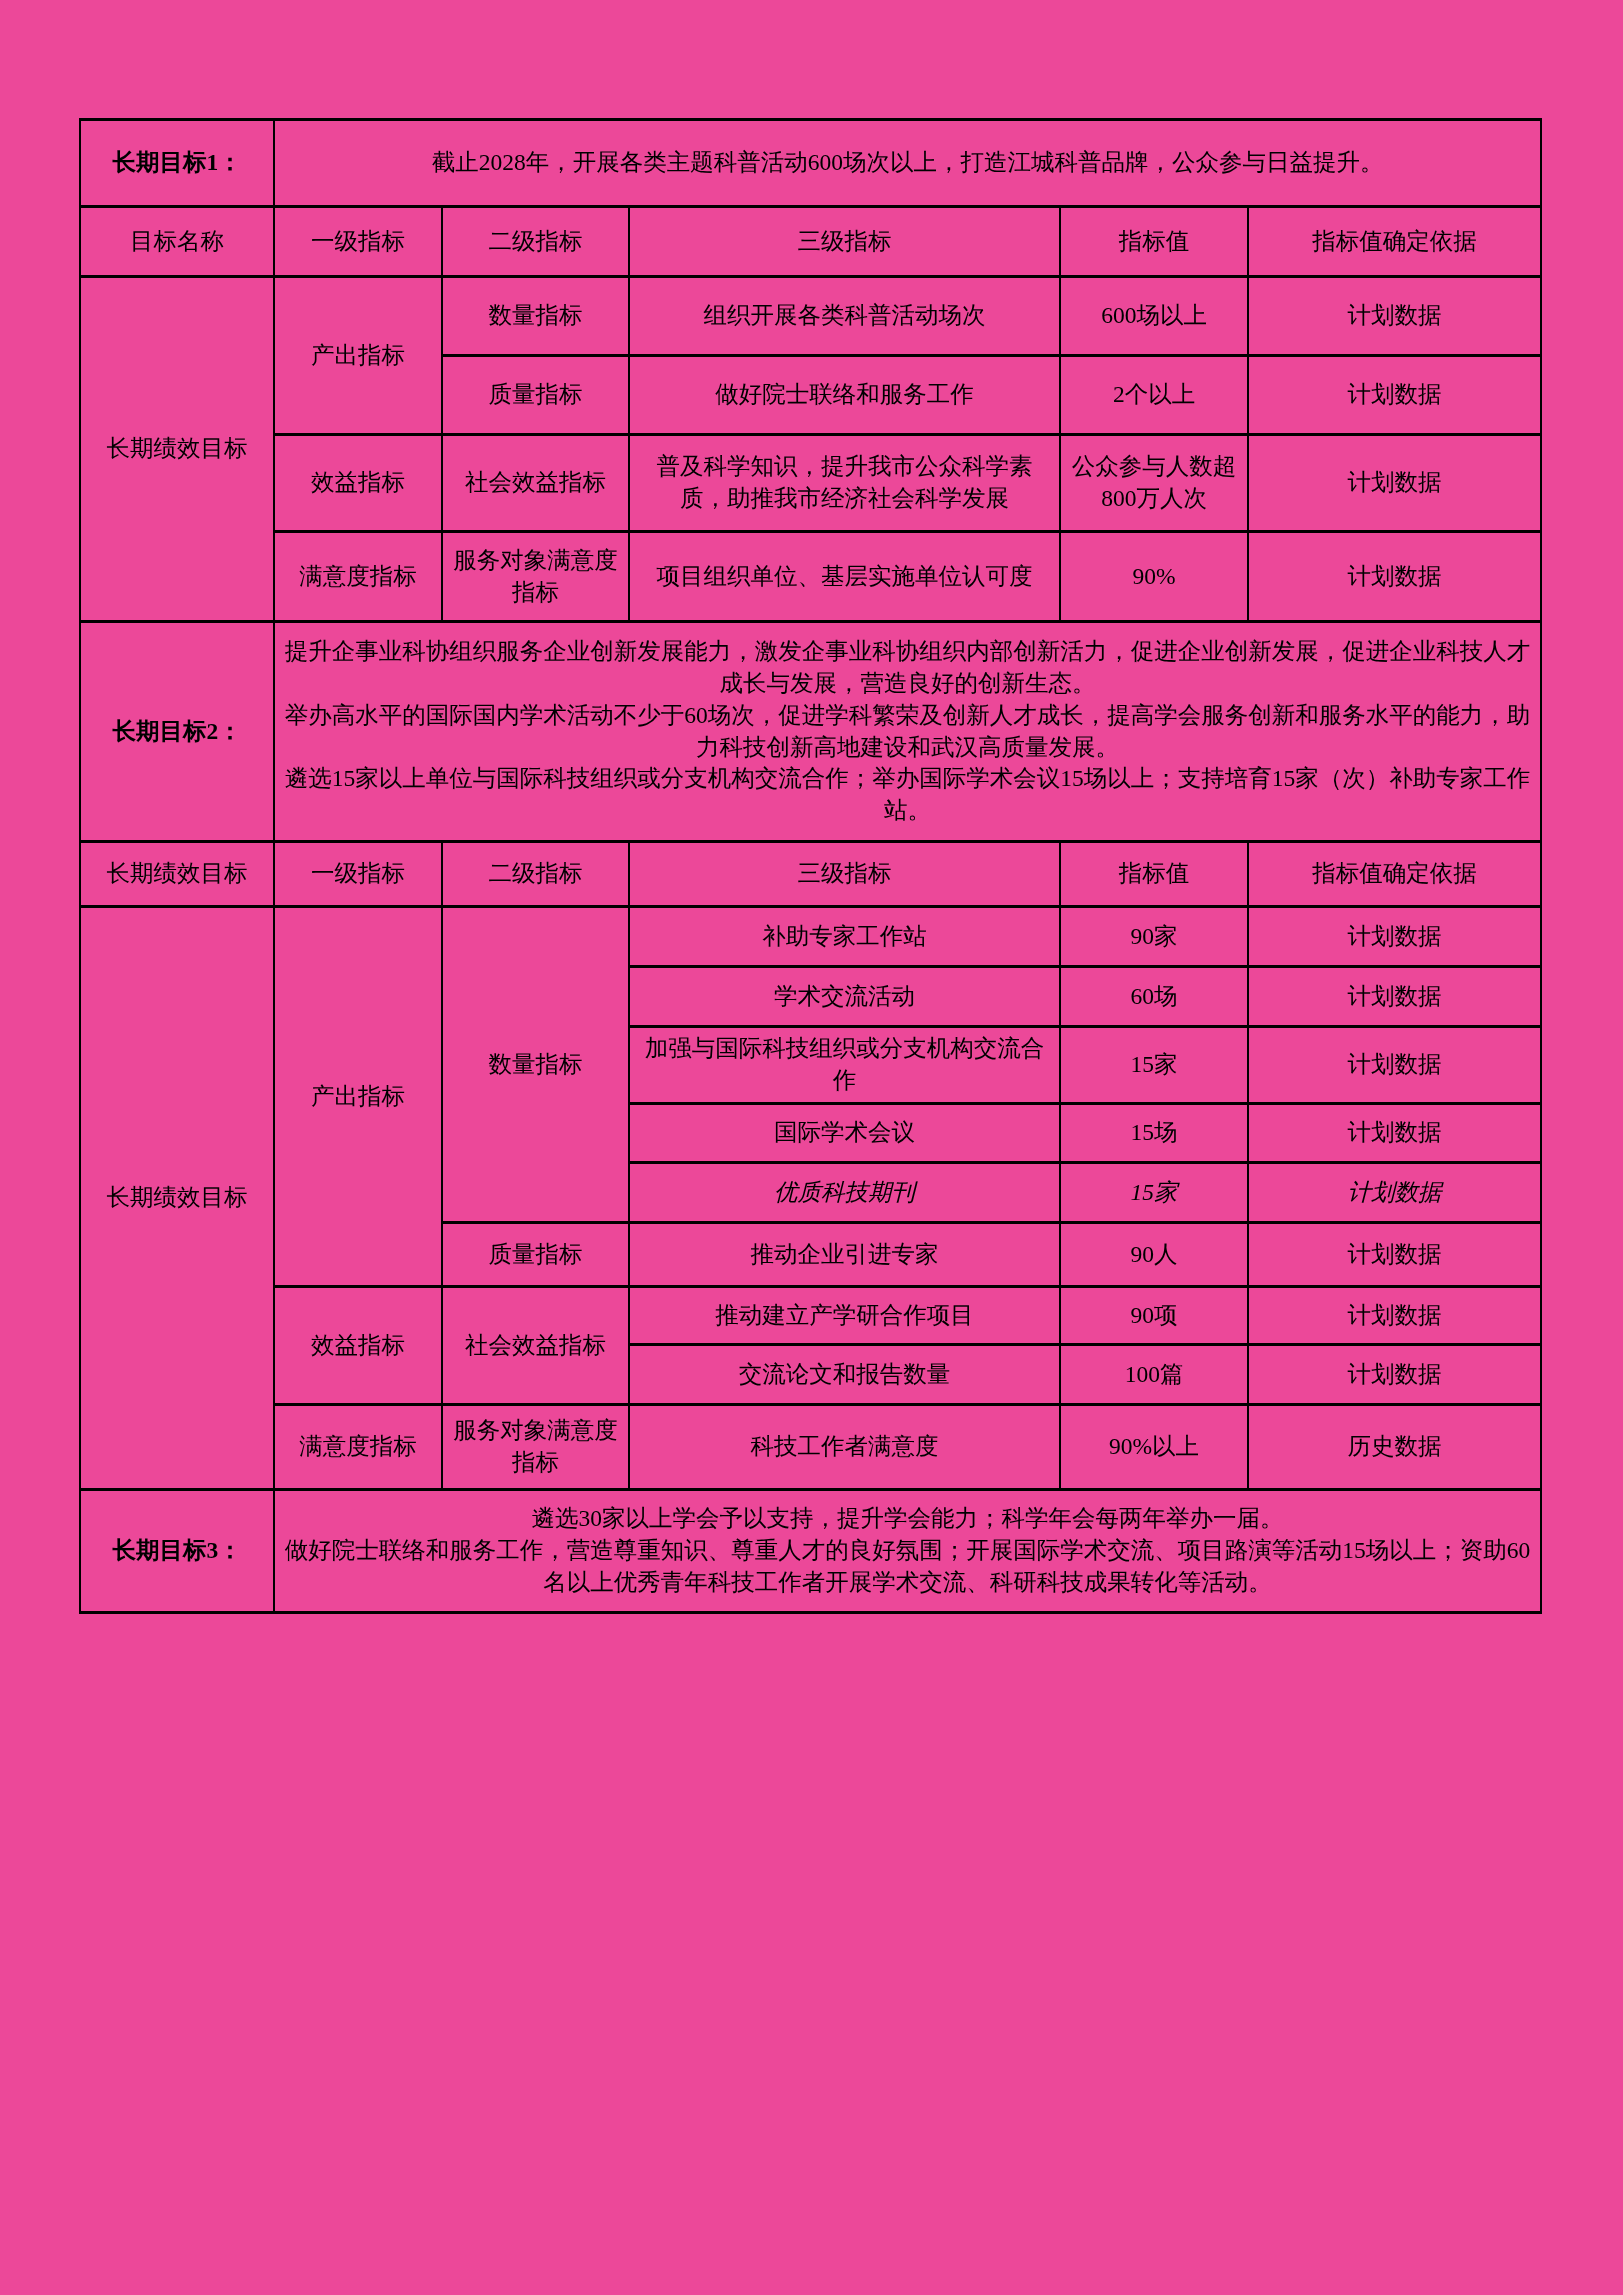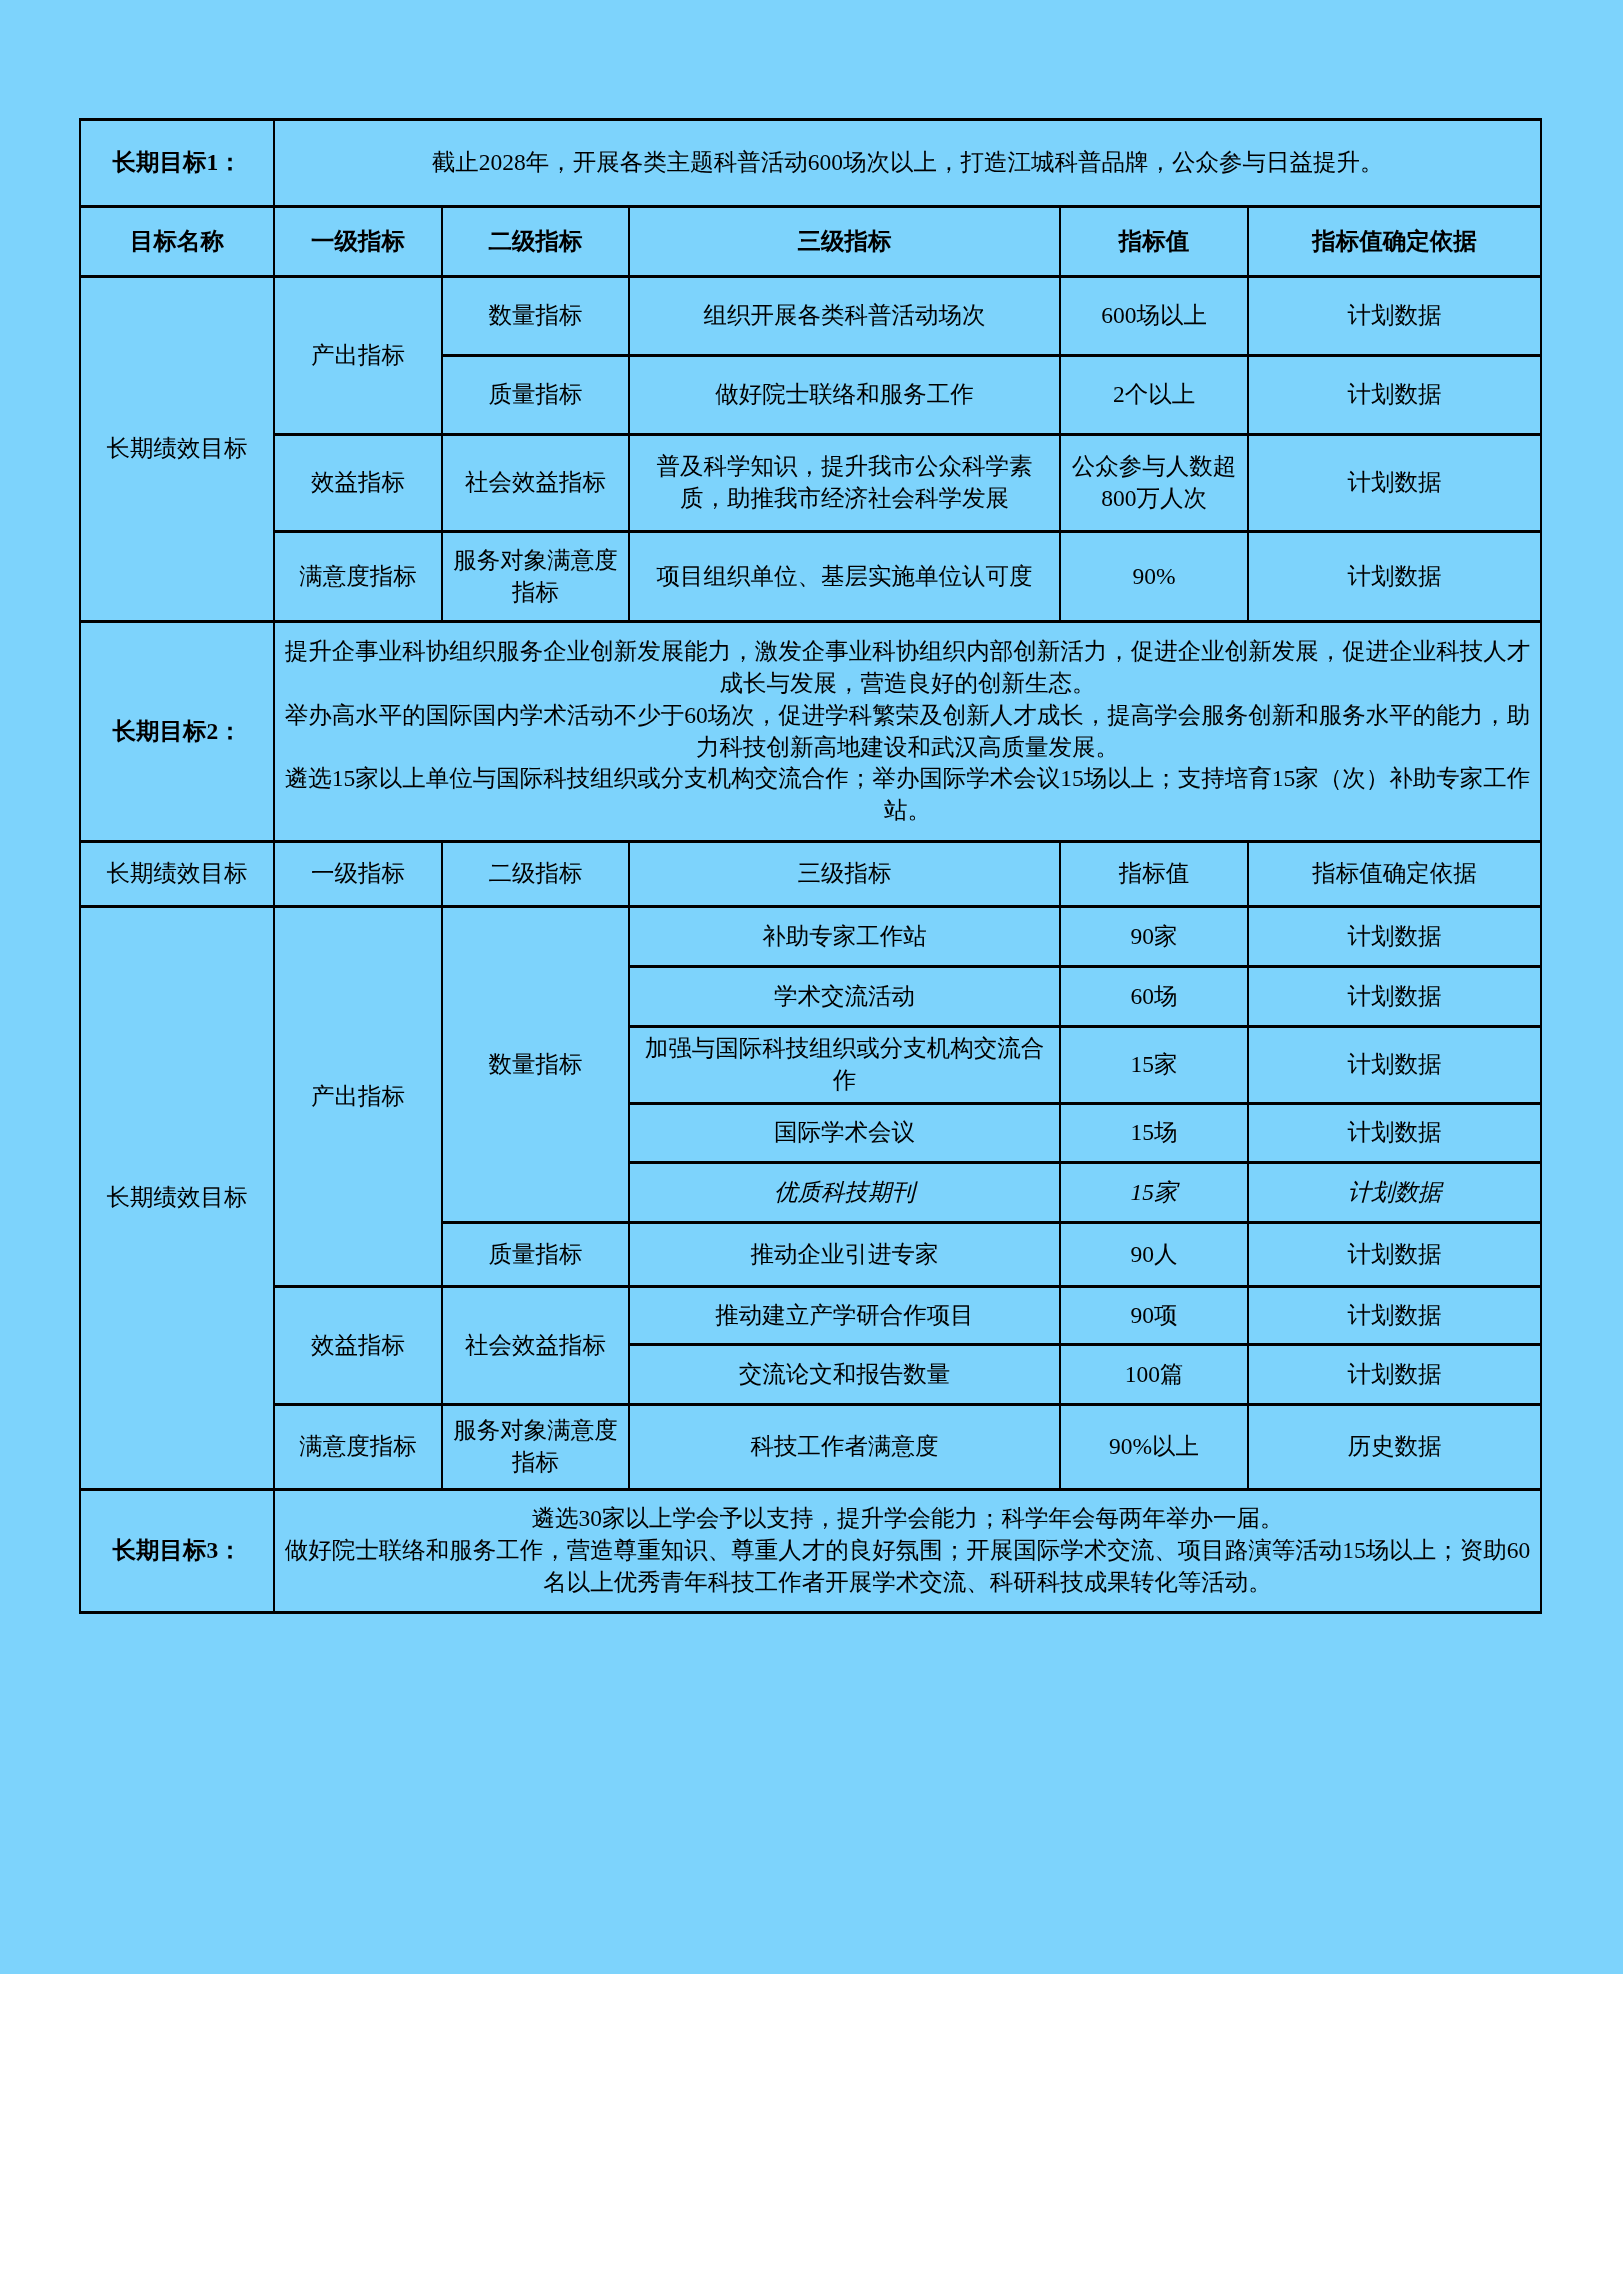--- a/index.html
+++ b/index.html
@@ -2,21 +2,21 @@
 <html lang="zh" style="font-size:8.2px"><head>
 <meta charset="utf-8">
 <style>
   html,body{margin:0;padding:0;}
   body{
     width:1623px;height:2295px;
     background:#ffffff;
     font-family:"Liberation Serif","DejaVu Serif",serif;
     color:#000;
   }
-  .page{position:relative;width:1623px;height:1974px;background:#7dd3fc;overflow:hidden;}
+  .page{position:relative;width:1623px;height:2295px;background:#ec4899;overflow:hidden;}
   table.goals{
     position:absolute;left:79px;top:118px;
     width:1461px;
     border-collapse:collapse;
     table-layout:fixed;
   }
   table.goals td{
     border:2.6px solid #000;
     border-top-width:3.1px;
     border-bottom-width:3.1px;
@@ -29,21 +29,21 @@
     word-break:break-all;
   }
   td.goal-label{font-weight:bold;}
   td.goal-text{
     text-align:left;
     padding:8.2px 13.3px;
     line-height:1.5;
     margin-left:45px;
   }
   .r-g1{height:87px;}
-  .r-hd1{height:70px;font-weight:bold;}
+  .r-hd1{height:70px;}
   .r-s1a{height:79px;}
   .r-s1b{height:79px;}
   .r-s1c{height:97px;}
   .r-s1d{height:90px;}
   .r-g2{height:220px;}
   .r-hd2{height:65px;}
   .r-s2a{height:60px;}
   .r-s2b{height:60px;padding-left:44px;}
   .r-s2c{height:77px;}
   .r-s2d{height:59px;}

